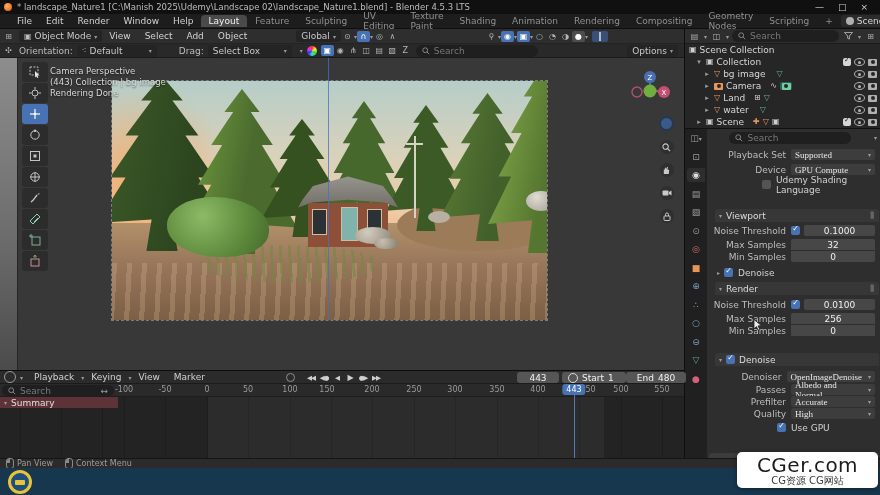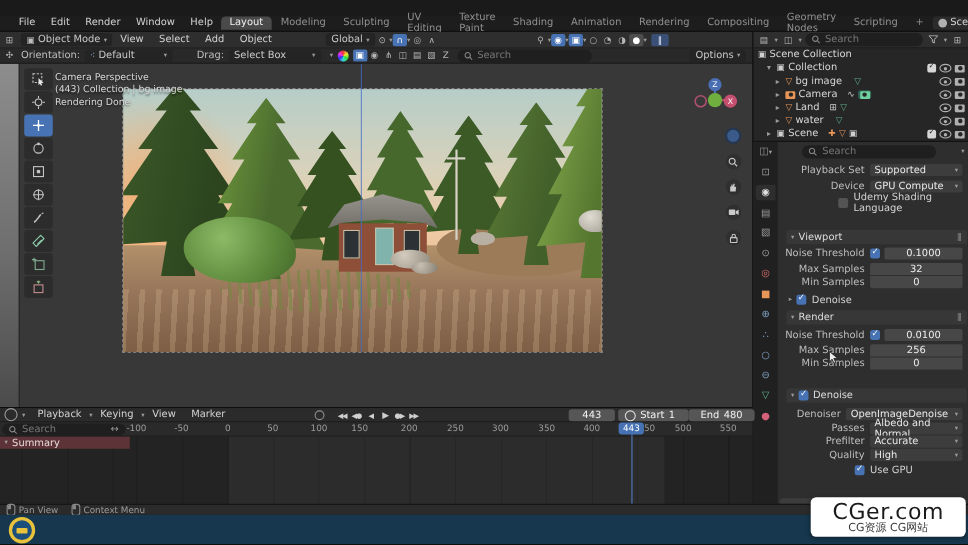--- a/index.html
+++ b/index.html
@@ -56,21 +56,21 @@
   .ocb::after{content:"✓";position:absolute;left:1px;top:-2.5px;color:#222;font-size:7px;}
   
   .props{left:684px;top:128px;width:196px;height:330px;background:#2e2e2e;border-left:1px solid #0e0e0e;border-top:1px solid #111;box-sizing:border-box;}
   .ptabs{position:absolute;left:0;top:0;width:22px;height:330px;background:#202020;display:flex;flex-direction:column;align-items:center;padding-top:2px;gap:4.5px;box-sizing:border-box;}
   .ptab{width:18px;height:14px;display:flex;align-items:center;justify-content:center;border-radius:3px 0 0 3px;font-size:9px;color:#9a9a9a;}
   .ptab.active{background:#2e2e2e;color:#e0e0e0;}
   .pcontent{position:absolute;left:22px;top:0;width:174px;height:330px;}
   .prow{position:absolute;left:0;width:174px;height:13px;display:flex;align-items:center;}
   .plabel{width:84px;text-align:right;padding-right:5px;color:#bdbdbd;box-sizing:border-box;white-space:nowrap;}
   .pfield{flex:1;margin-right:6px;background:#474747;border-radius:2px;height:11px;display:flex;align-items:center;justify-content:center;color:#f0f0f0;}
-  .pdrop{flex:1;margin-right:6px;background:#3d3d3d;border-radius:2px;height:11px;display:flex;align-items:center;padding:0 4px;color:#e8e8e8;gap:3px;}
+  .pdrop{flex:1;margin-right:6px;background:#3d3d3d;border-radius:2px;height:11px;display:flex;align-items:center;padding:0 4px;color:#e8e8e8;gap:3px;font-family:Liberation Serif, serif;}
   .pcheck{width:9px;height:9px;border-radius:2px;background:#545454;display:inline-block;flex:none;}
   .pcheck.on{background:#4772b3;position:relative;}
   .pcheck.on::after{content:"✓";position:absolute;left:1.2px;top:-2px;color:#fff;font-size:8px;}
   .panelhdr{position:absolute;left:2px;width:170px;height:13px;background:#3c3c3c;border-radius:3px 3px 0 0;display:flex;align-items:center;gap:4px;padding:0 4px;box-sizing:border-box;color:#dcdcdc;}
   .panelhdr.sub{left:8px;width:164px;background:#373737;}
   .presetic{margin-left:auto;color:#9c9c9c;font-size:8px;letter-spacing:1px;}
   
   .timeline{left:0;top:370px;width:684px;height:88px;background:#262626;border-top:1px solid #0d0d0d;box-sizing:border-box;}
   .tlhead{position:absolute;left:0;top:0;width:684px;height:13px;background:#2b2b2b;display:flex;align-items:center;border-bottom:1px solid #1b1b1b;box-sizing:border-box;}
   .ruler{position:absolute;left:0;top:13px;width:684px;height:13px;background:#2a2a2a;border-bottom:1px solid #1d1d1d;box-sizing:border-box;}
@@ -91,31 +91,40 @@
   .logo::after{content:"";width:10px;height:5px;background:#e8c23a;border-radius:1px;}
   .watermark{left:737px;top:452px;width:141px;height:36px;background:#fff;border-radius:5px;box-shadow:0 1px 4px rgba(0,0,0,.4);display:flex;flex-direction:column;align-items:center;justify-content:center;line-height:1;}
   .wm-title{font-size:20px;color:#1b1b1b;letter-spacing:.5px;}
   .wm-sub{font-size:10px;color:#3a3a3a;margin-top:1px;}
 </style>
 </head>
 <body>
 
 <div class="app">
 
+  <div class="ab titlebar">
+    <span class="blenderdot"></span>
+    <span>* landscape_Nature1 [C:\Manish 2025\Udemy\Landscape 02\landscape_Nature1.blend] - Blender 4.5.3 LTS</span>
+    <span class="winbtns">
+      <span>—</span>
+      <span>□</span>
+      <span>×</span>
+    </span>
+  </div>
 
   <div class="ab topbar">
     <span class="blenderdot" style="margin-left:5px"></span>
     <span class="menu">File</span>
     <span class="menu">Edit</span>
     <span class="menu">Render</span>
     <span class="menu">Window</span>
     <span class="menu">Help</span>
     <span style="width:14px"></span>
     <span class="wtab active">Layout</span>
-    <span class="wtab">Modeling</span>
+    <span class="wtab">Feature</span>
     <span class="wtab">Sculpting</span>
     <span class="wtab">UV Editing</span>
     <span class="wtab">Texture Paint</span>
     <span class="wtab">Shading</span>
     <span class="wtab">Animation</span>
     <span class="wtab">Rendering</span>
     <span class="wtab">Compositing</span>
     <span class="wtab">Geometry Nodes</span>
     <span class="wtab">Scripting</span>
     <span class="wtab">+</span>

